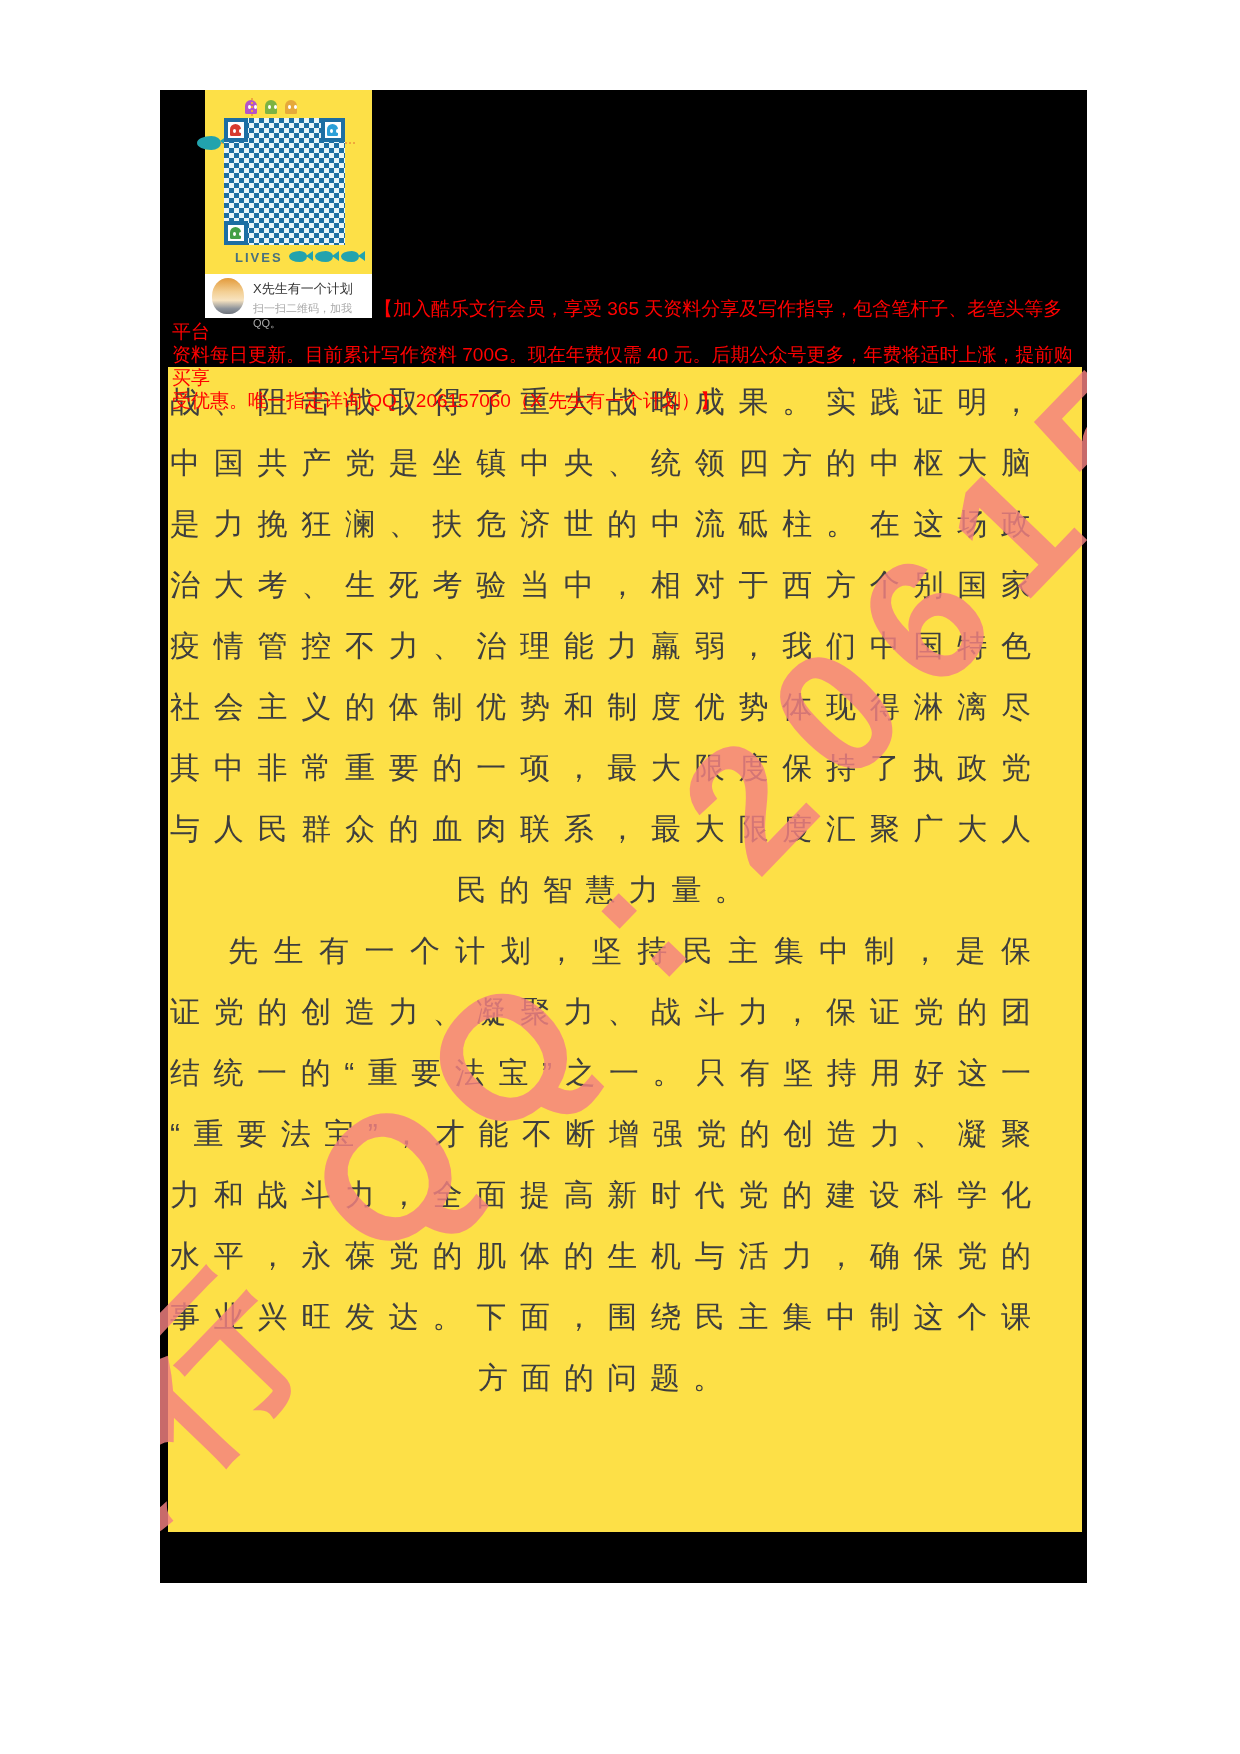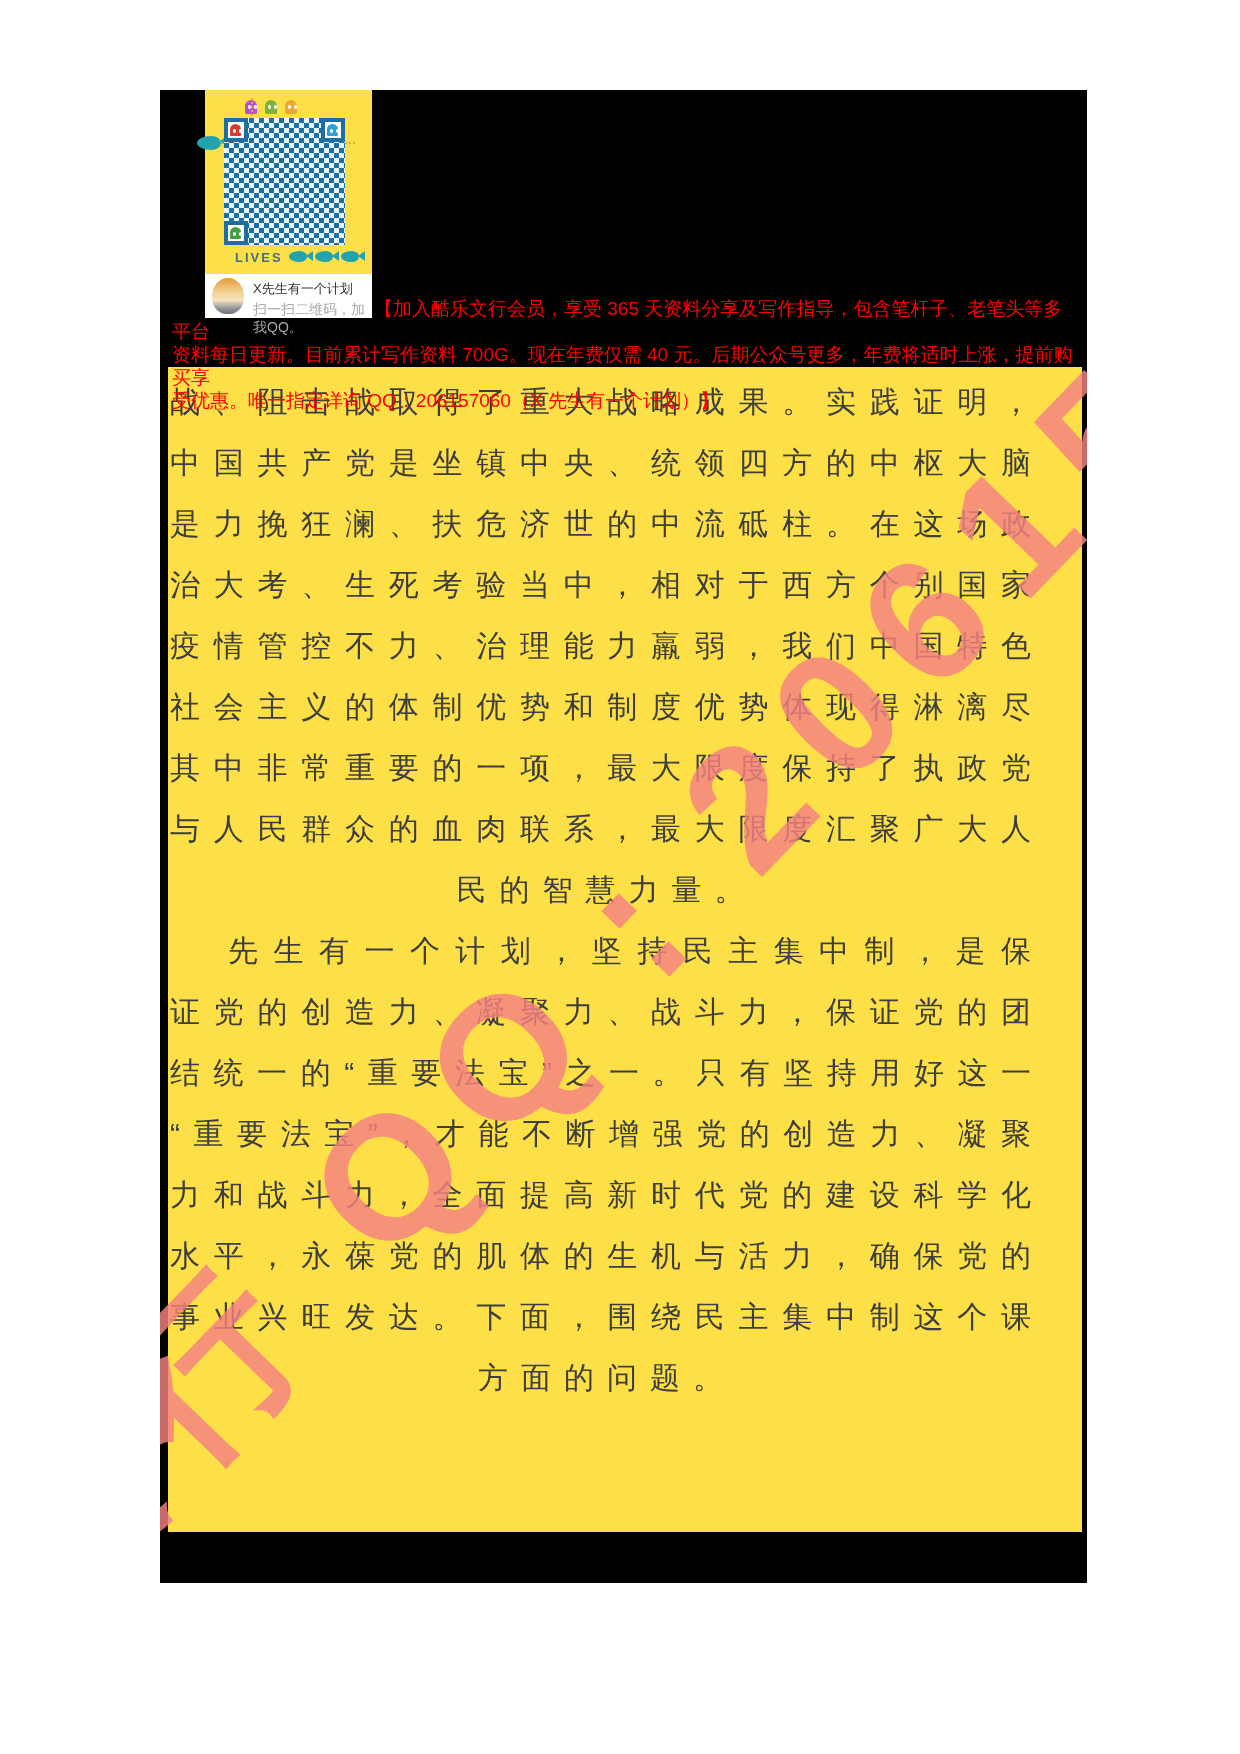--- a/index.html
+++ b/index.html
@@ -32,21 +32,21 @@
   .dotH{position:absolute;left:0px;top:52px;width:150px;border-top:2px dotted #f0a73c;}
   .dotV{position:absolute;left:46px;top:8px;height:46px;border-left:2px dotted #f0a73c;}
   .fish{position:absolute;width:18px;height:11px;background:#22a3ad;border-radius:60% 40% 40% 60%/50% 50% 50% 50%;}
   .fish::after{content:"";position:absolute;right:-6px;top:0px;width:0;height:0;
                border-top:5px solid transparent;border-bottom:5px solid transparent;border-left:7px solid #22a3ad;
                transform:rotate(180deg);}
   .lives{position:absolute;left:30px;top:160px;font-size:13px;letter-spacing:2px;color:#47707e;font-weight:bold;}
   .avatar{position:absolute;left:7px;top:186px;width:32px;height:36px;border-radius:50% 50% 45% 45%;
           background:linear-gradient(180deg,#e39a3b 0%,#f3cf93 38%,#f7e3c0 62%,#8d939b 85%,#6f747b 100%);}
   .acc-name{position:absolute;left:48px;top:186px;font-size:13px;color:#333333;}
-  .acc-cap{position:absolute;left:48px;top:208px;font-size:14px;color:#a8a8a8;}
+  .acc-cap{position:absolute;left:48px;top:208px;font-size:11px;color:#a8a8a8;}
 </style>
 </head>
 <body>
 
 <div class="canvas">
   <div class="board">
 
     <div class="qr-card">
       <div class="ghost sm" style="left:40px;top:10px;background:#b553c8;"></div>
       <div class="ghost sm" style="left:60px;top:10px;background:#7cb342;"></div>

